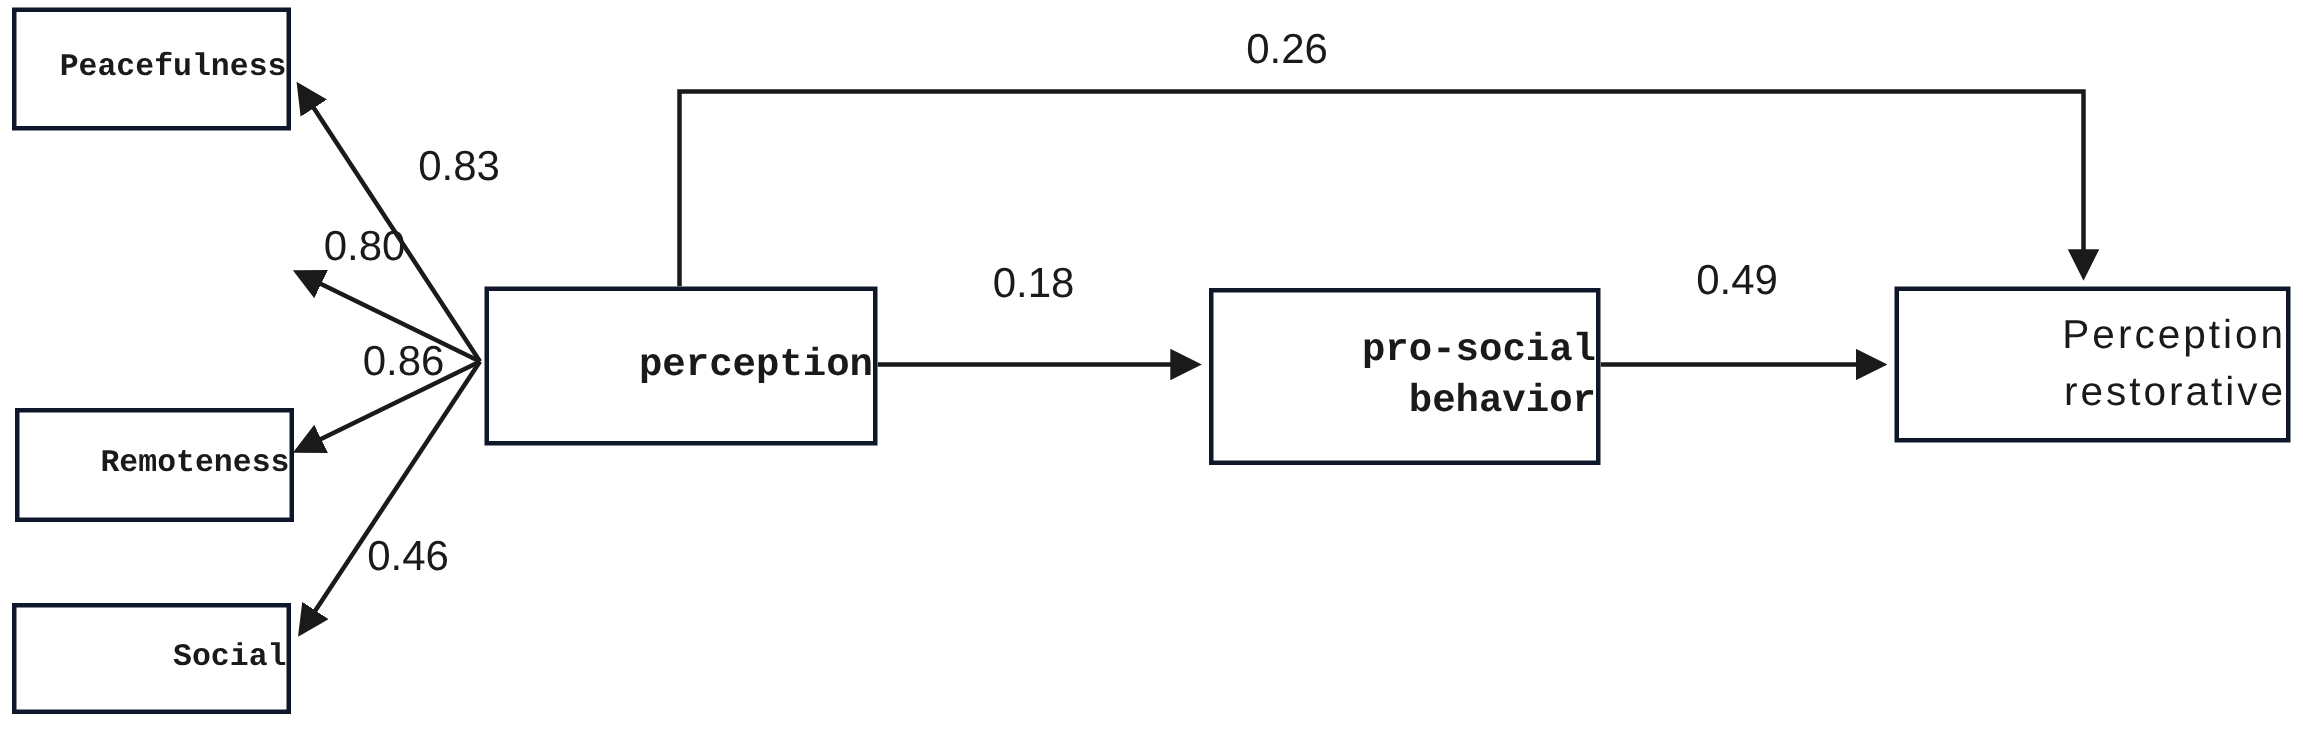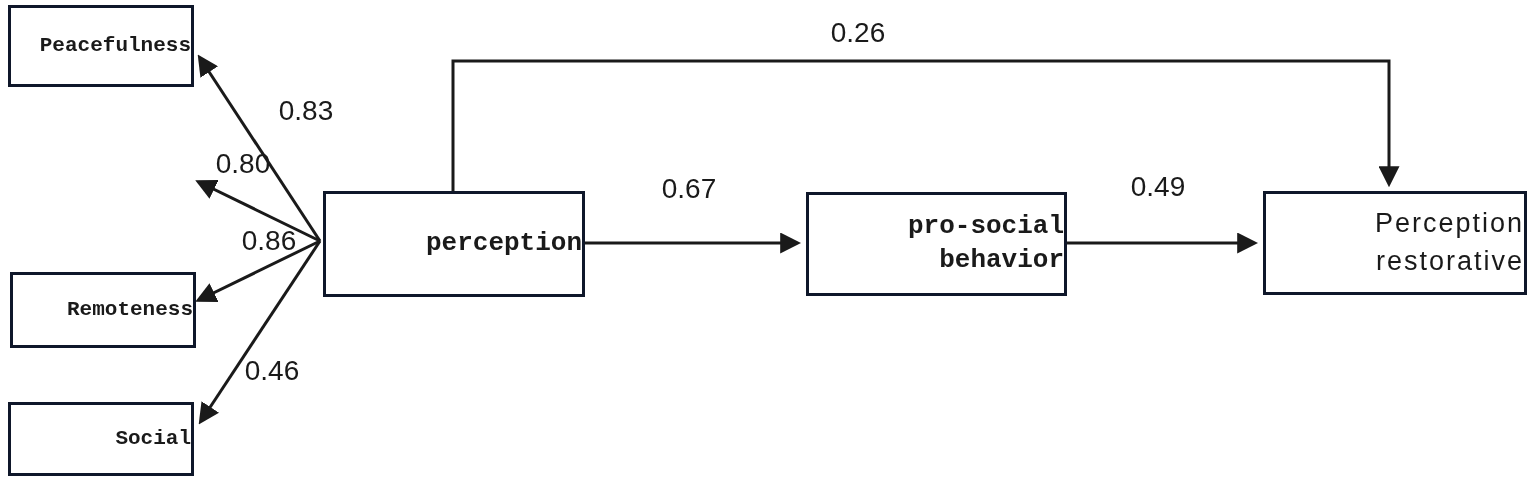--- a/index.html
+++ b/index.html
@@ -60,21 +60,21 @@
     color: #1a1a1a;
     white-space: nowrap;
     line-height: 1;
   }
   
   #box-peacefulness { left: 8px;    top: 5px;   width: 186px; height: 82px; }
   #box-naturalness  { left: 8px;    top: 138px; width: 186px; height: 79px; }
   #box-remoteness   { left: 10px;   top: 272px; width: 186px; height: 76px; }
   #box-social       { left: 8px;    top: 402px; width: 186px; height: 74px; }
   #box-landscape    { left: 323px;  top: 191px; width: 262px; height: 106px; }
-  #box-prosocial    { left: 806px;  top: 192px; width: 261px; height: 104px; }
+  #box-prosocial    { left: 806px;  top: 192px; width: 261px; height: 118px; }
   #box-outcome      { left: 1263px; top: 191px; width: 264px; height: 104px; }
   
   #coef-083 { left: 258px;  top: 111px; margin-left: 48px; }
   #coef-080 { left: 243px;  top: 164px; }
   #coef-086 { left: 224px;  top: 241px; margin-left: 45px; }
   #coef-077 { left: 272px;  top: 371px; }
   #coef-039 { left: 689px;  top: 189px; }
   #coef-071 { left: 1158px; top: 187px; }
   #coef-024 { left: 858px;  top: 33px;  }
 </style>
@@ -123,16 +123,16 @@
     <span>Perception</span>
     <span>restorative</span>
   </div>
 
   <div class="coef" id="coef-083">0.83</div>
   <div class="coef" id="coef-080">0.80</div>
   <div class="coef" id="coef-086">0.86</div>
   <div class="coef" id="coef-077">0.46</div>
 
   <div class="coef" id="coef-024">0.26</div>
-  <div class="coef" id="coef-039">0.67</div>
+  <div class="coef" id="coef-039">0.18</div>
   <div class="coef" id="coef-071">0.49</div>
 
 </div>
 
 </body></html>

